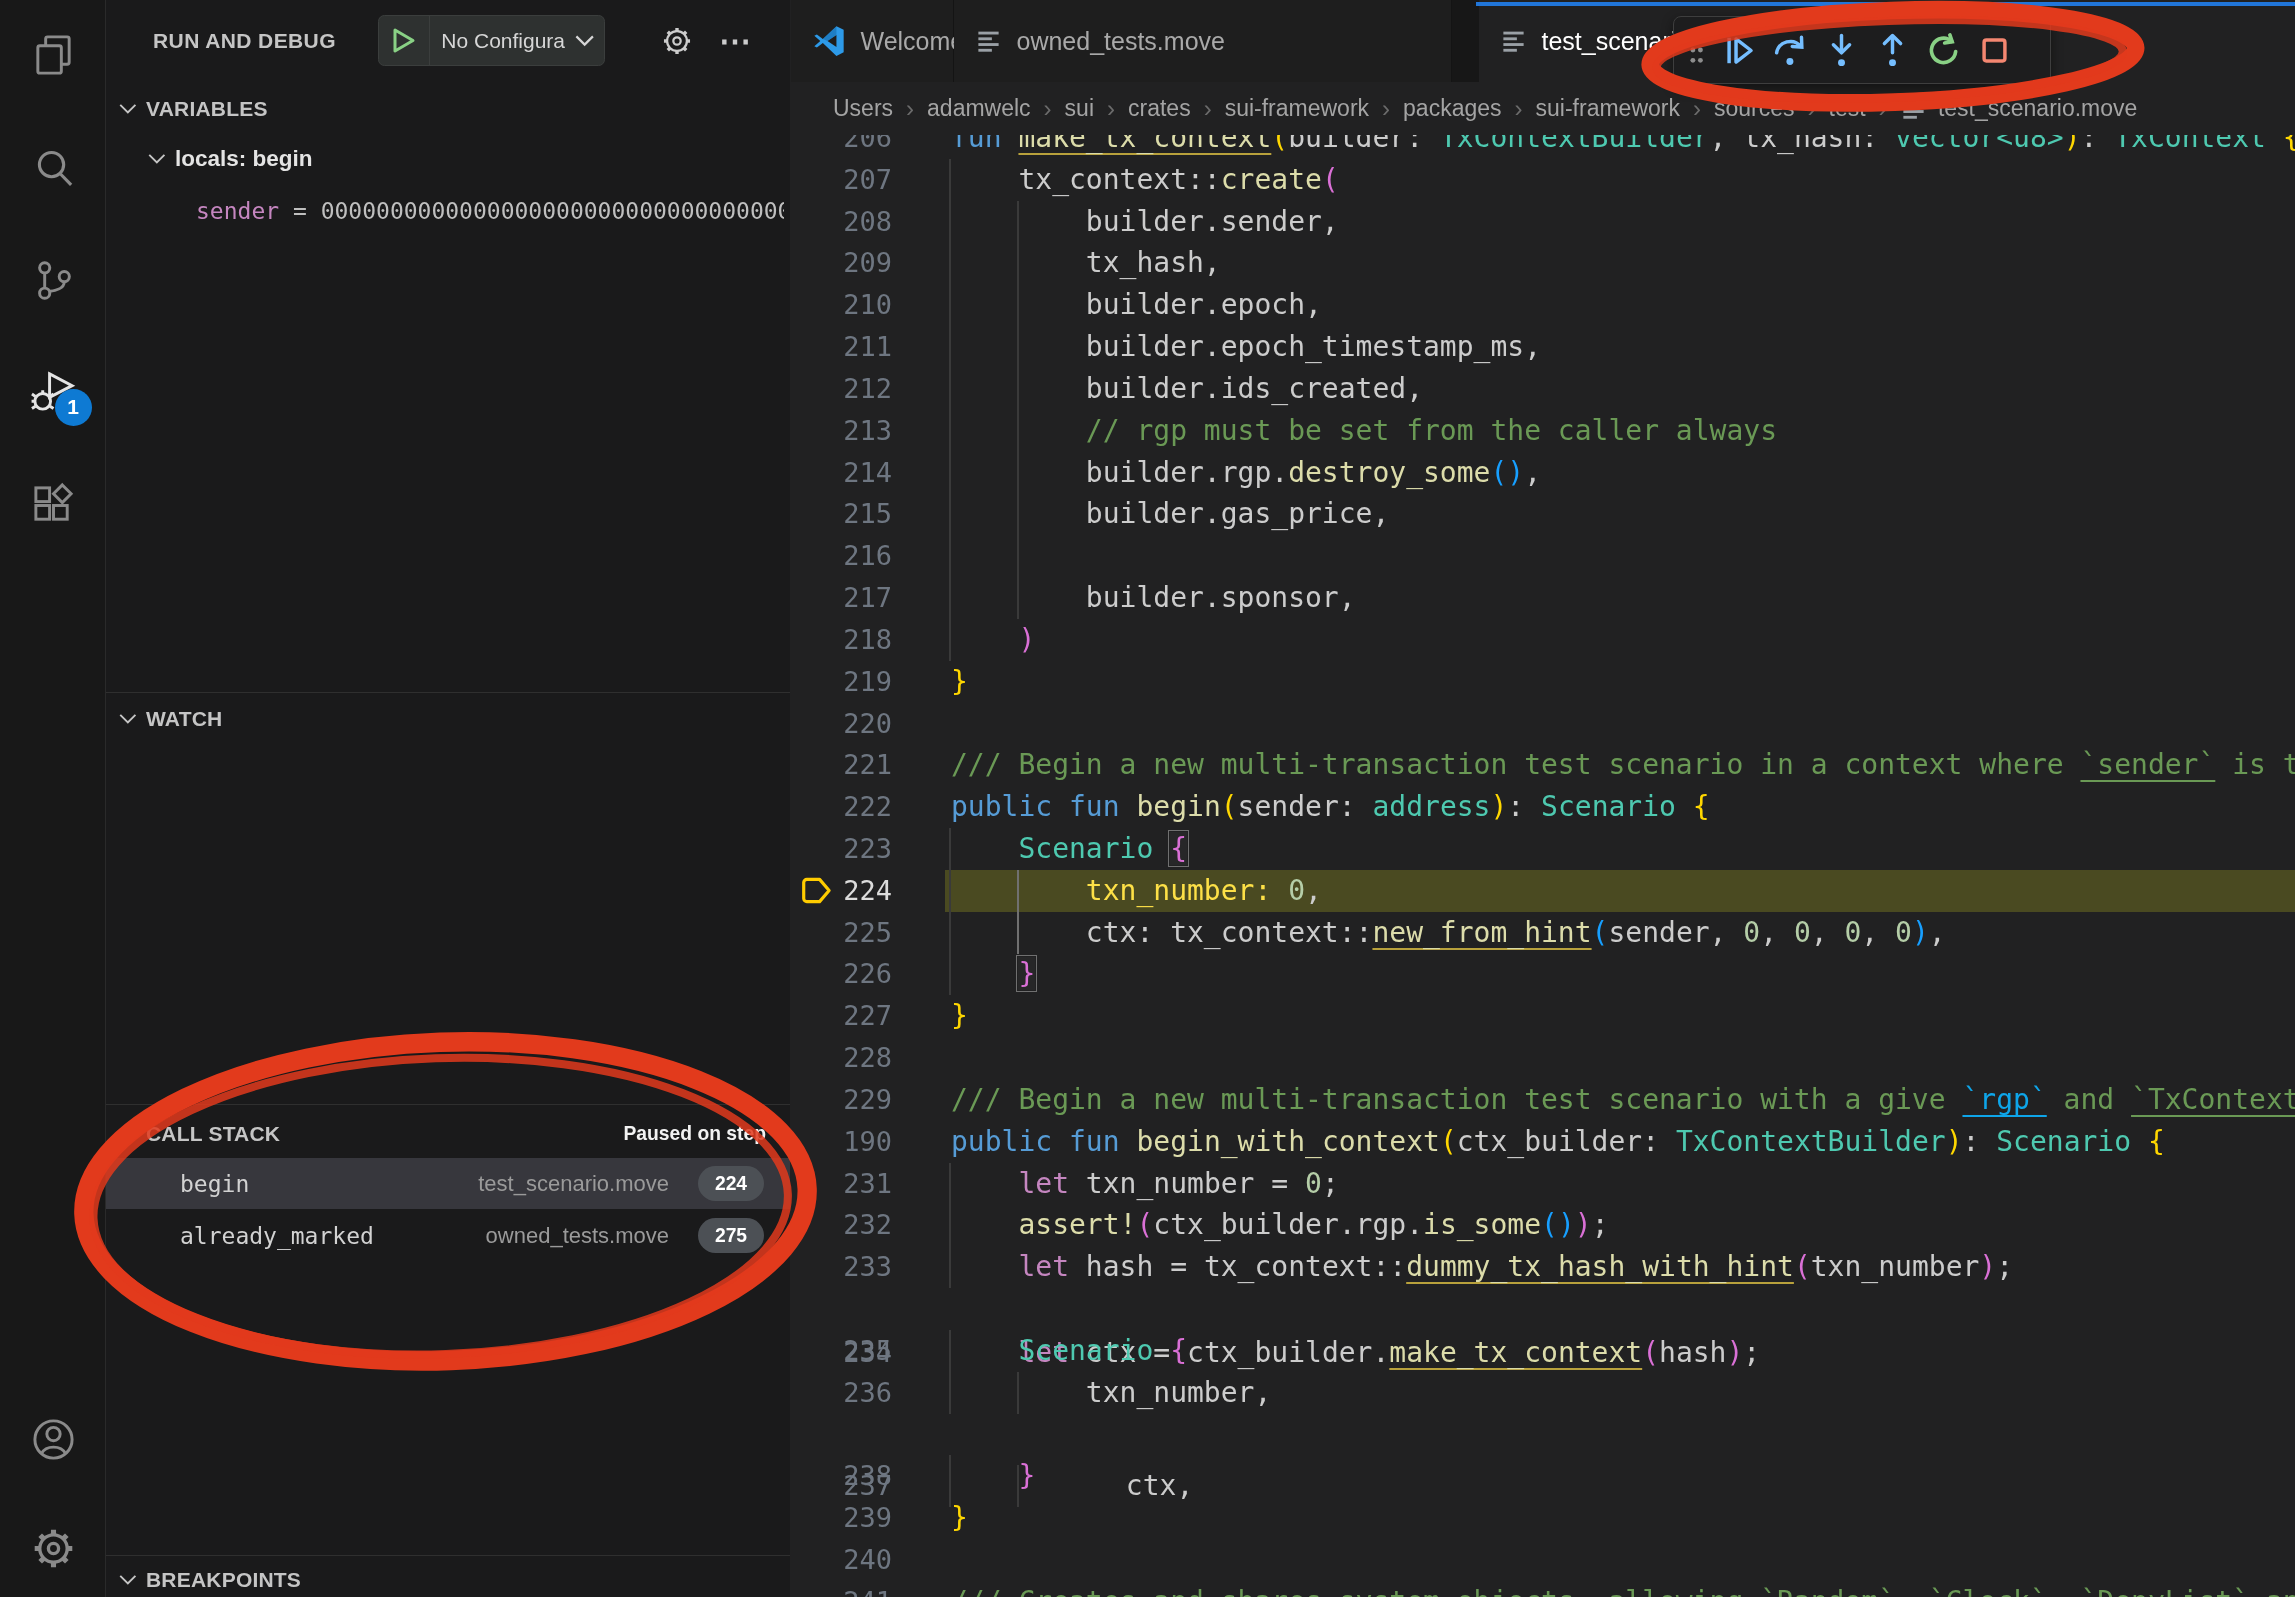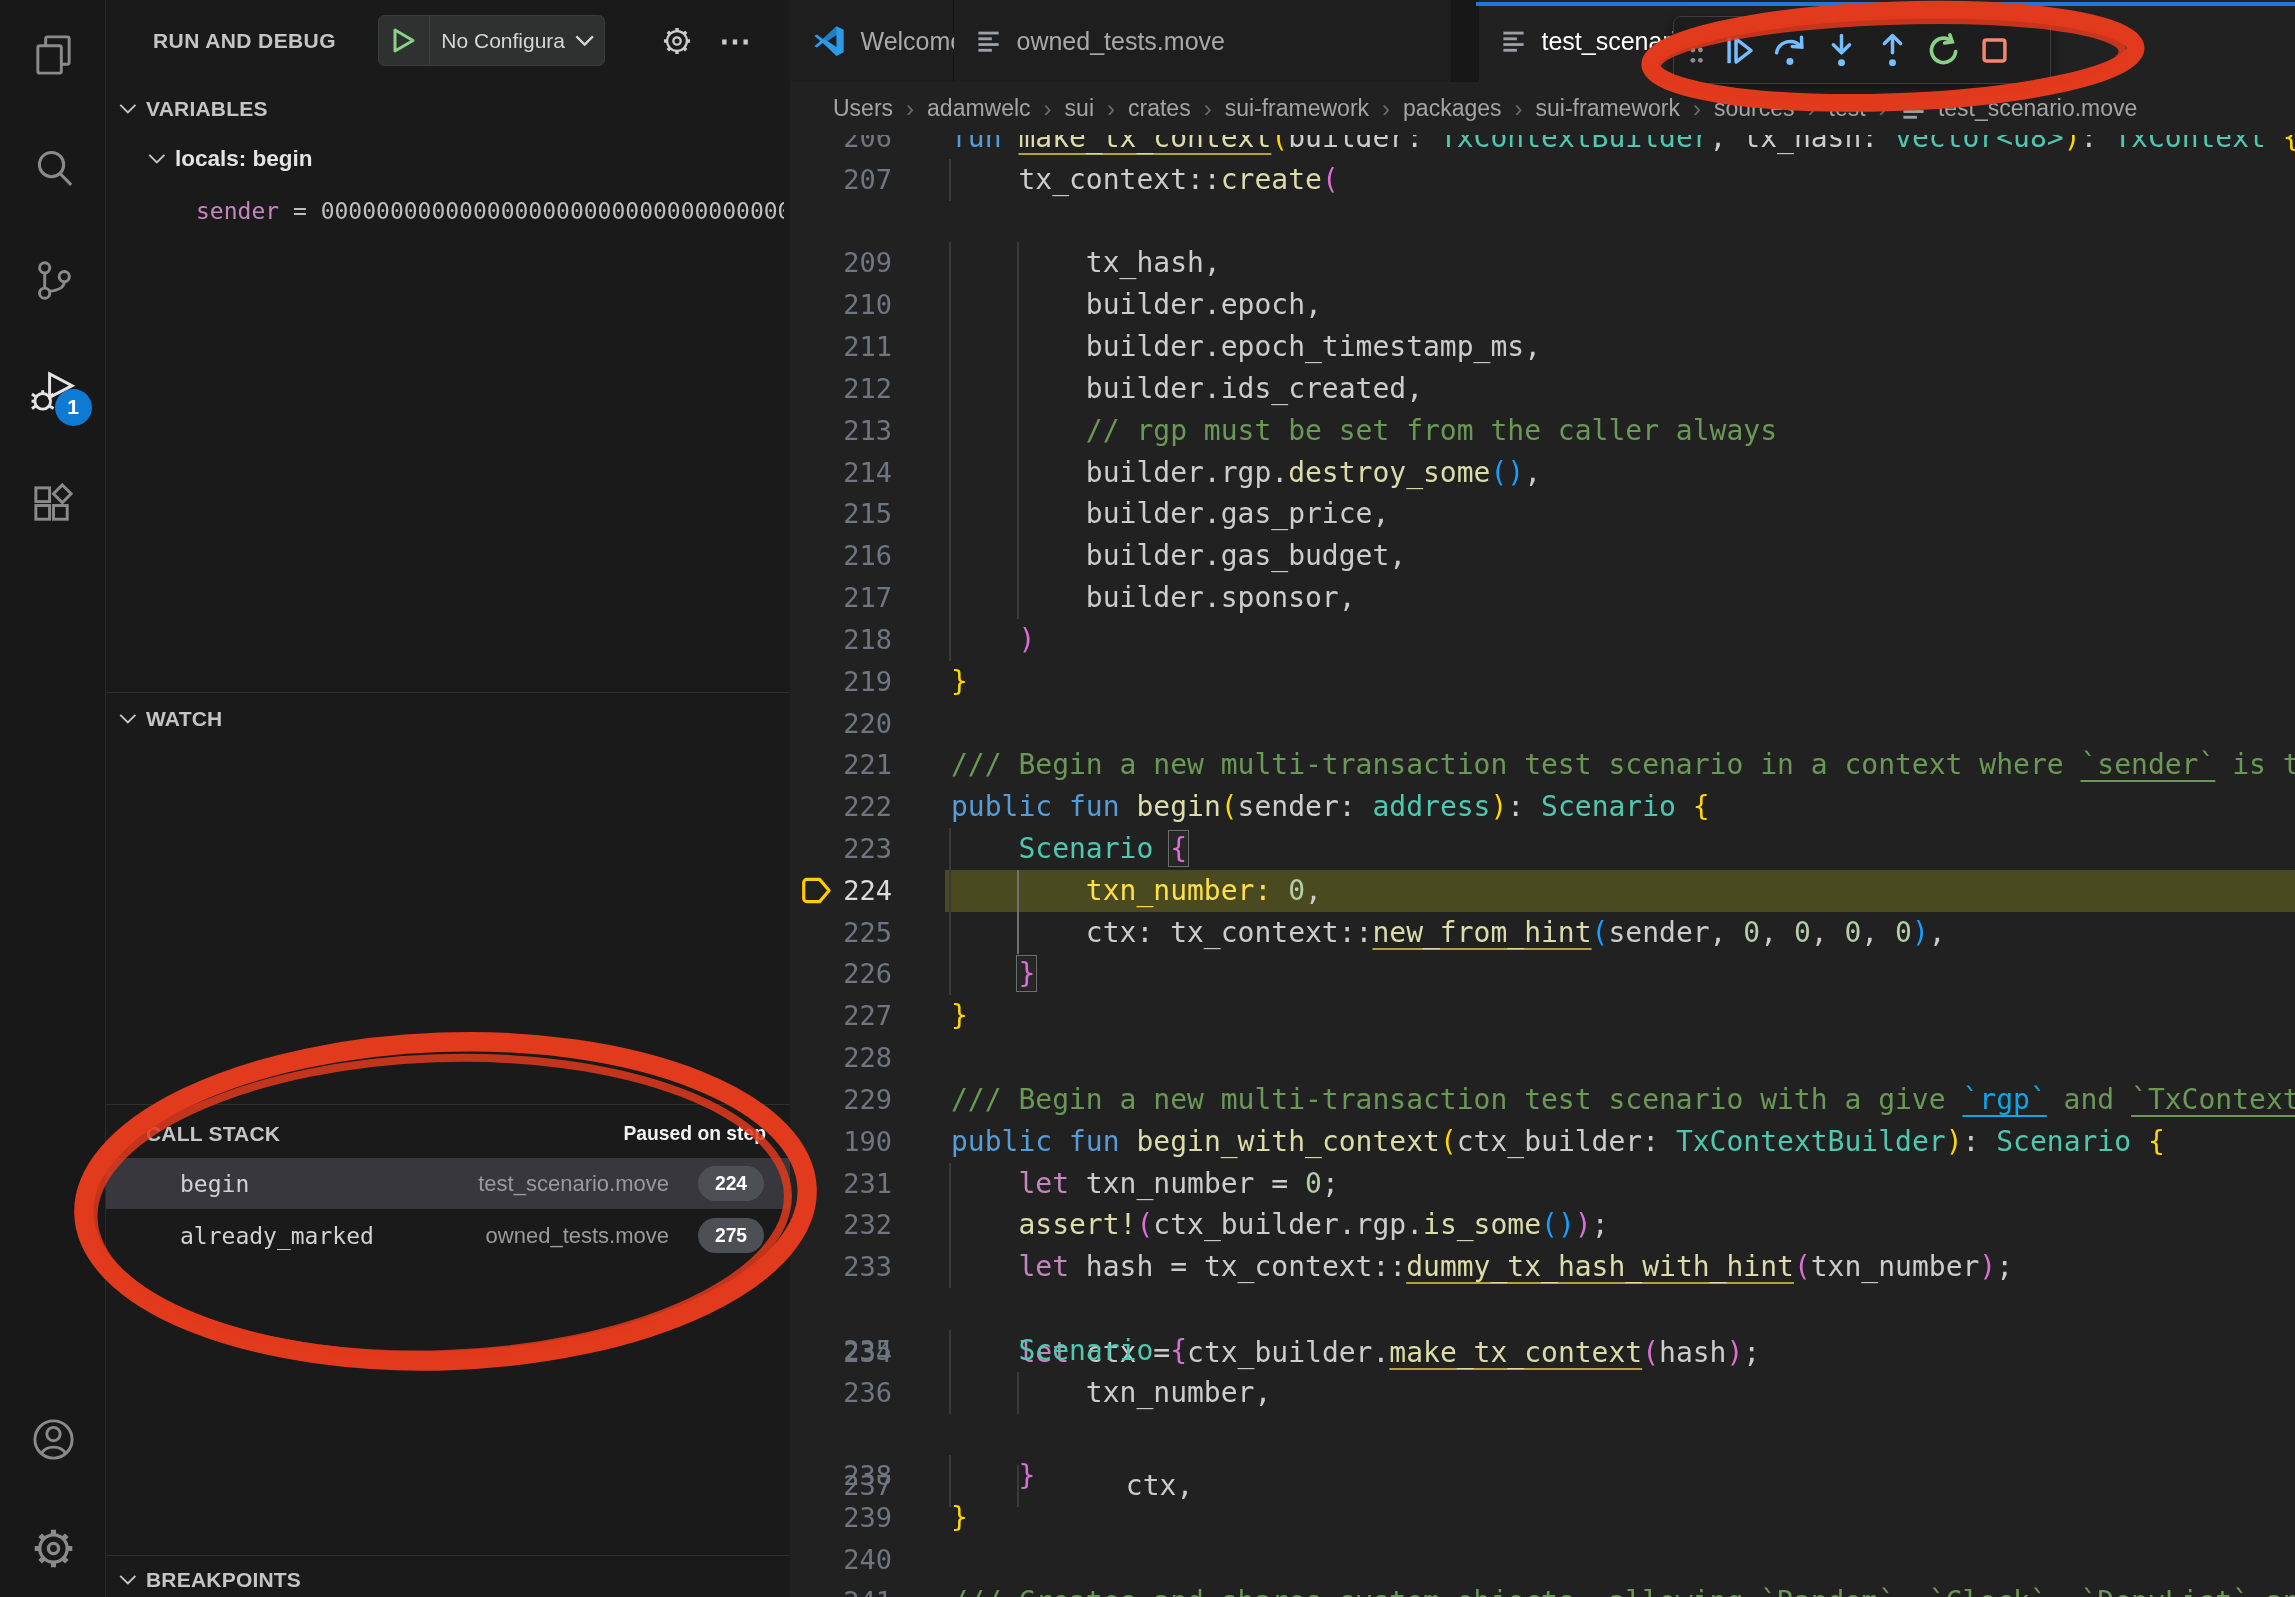--- a/index.html
+++ b/index.html
@@ -323,20 +323,26 @@
     <div class="code" id="code">
         <div class="crow" style="top: 0px;">
           <span class="ln">206</span>
           <span class="ctext"><span style="color: rgb(86, 156, 214);">fun</span><span style="color: rgb(204, 204, 204);"> </span><span class="u-y" style="color: rgb(220, 220, 170);">make_tx_context</span><span style="color: rgb(255, 215, 0);">(</span><span style="color: rgb(204, 204, 204);">builder: </span><span style="color: rgb(78, 201, 176);">TxContextBuilder</span><span style="color: rgb(204, 204, 204);">, tx_hash: </span><span style="color: rgb(78, 201, 176);">vector&lt;u8&gt;</span><span style="color: rgb(255, 215, 0);">)</span><span style="color: rgb(204, 204, 204);">: </span><span style="color: rgb(78, 201, 176);">TxContext</span><span style="color: rgb(204, 204, 204);"> </span><span style="color: rgb(255, 215, 0);">{</span></span>
         </div>
         <div class="crow" style="top: 42px;">
           <div class="guide" style="left: 158px;"></div>
           <span class="ln">207</span>
           <span class="ctext"><span style="color: rgb(204, 204, 204);">    tx_context::</span><span style="color: rgb(220, 220, 170);">create</span><span style="color: rgb(218, 112, 214);">(</span></span>
         </div>
+        <div class="crow" style="top: 84px;">
+          <div class="guide" style="left: 158px;"></div>
+          <div class="guide" style="left: 226px;"></div>
+          <span class="ln">208</span>
+          <span class="ctext"><span style="color: rgb(204, 204, 204);">        builder.sender,</span></span>
+        </div>
         <div class="crow" style="top: 125px;">
           <div class="guide" style="left: 158px;"></div>
           <div class="guide" style="left: 226px;"></div>
           <span class="ln">209</span>
           <span class="ctext"><span style="color: rgb(204, 204, 204);">        tx_hash,</span></span>
         </div>
         <div class="crow" style="top: 167px;">
           <div class="guide" style="left: 158px;"></div>
           <div class="guide" style="left: 226px;"></div>
           <span class="ln">210</span>
@@ -369,21 +375,20 @@
         <div class="crow" style="top: 376px;">
           <div class="guide" style="left: 158px;"></div>
           <div class="guide" style="left: 226px;"></div>
           <span class="ln">215</span>
           <span class="ctext"><span style="color: rgb(204, 204, 204);">        builder.gas_price,</span></span>
         </div>
         <div class="crow" style="top: 418px;">
           <div class="guide" style="left: 158px;"></div>
           <div class="guide" style="left: 226px;"></div>
           <span class="ln">216</span>
-          <span class="ctext"><span style="color: rgb(204, 204, 204);">        builder.gas_budget,</span></span>
         </div>
         <div class="crow" style="top: 460px;">
           <div class="guide" style="left: 158px;"></div>
           <div class="guide" style="left: 226px;"></div>
           <span class="ln">217</span>
           <span class="ctext"><span style="color: rgb(204, 204, 204);">        builder.sponsor,</span></span>
         </div>
         <div class="crow" style="top: 502px;">
           <div class="guide" style="left: 158px;"></div>
           <span class="ln">218</span>

